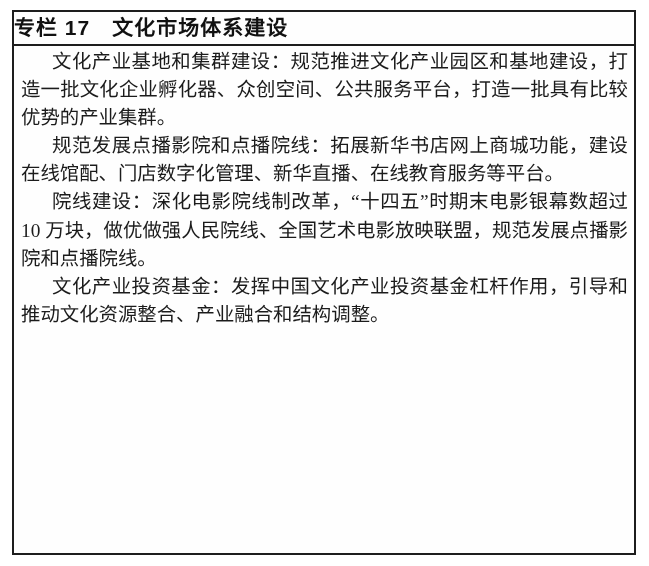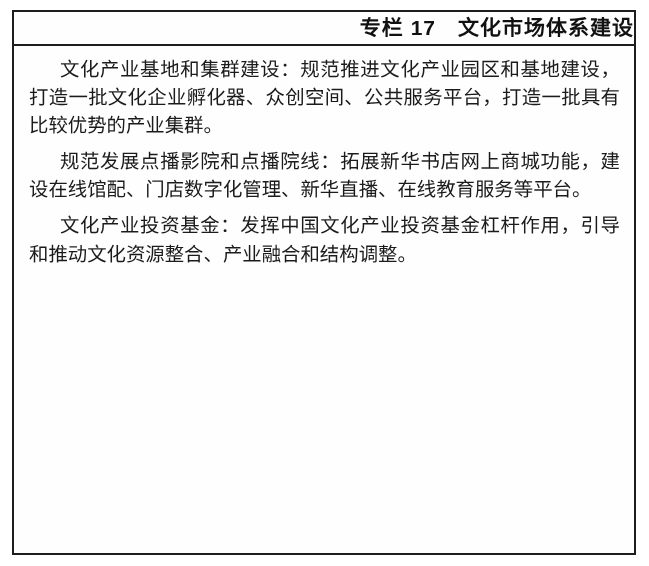--- a/index.html
+++ b/index.html
@@ -20,46 +20,47 @@
     top: 10px;
     width: 624px;
     height: 545px;
     border: 2px solid #1d1d1d;
     box-sizing: border-box;
     background: #fefefe;
   }
   .panel-title {
     height: 32px;
     line-height: 32px;
-    text-align: right;
+    text-align: left;
     font-family: "Liberation Sans", sans-serif;
     font-weight: bold;
     font-size: 21px;
     color: #111111;
     border-bottom: 2px solid #1d1d1d;
     letter-spacing: 1px;
     white-space: nowrap;
     overflow: hidden;
   }
   .panel-body {
     padding: 2px 6px 0 7px;
     color: #1b1b1b;
     font-size: 19.4px;
     line-height: 28.1px;
     text-align: justify;
     text-justify: inter-ideograph;
   }
   .panel-body p {
-    margin: 8px;
+    margin: 0;
     text-indent: 1.6em;
   }
 </style>
 </head>
 <body>
 
 <div class="panel">
   <div class="panel-title">专栏 17　文化市场体系建设</div>
   <div class="panel-body">
     <p>文化产业基地和集群建设：规范推进文化产业园区和基地建设，打造一批文化企业孵化器、众创空间、公共服务平台，打造一批具有比较优势的产业集群。</p>
     <p>规范发展点播影院和点播院线：拓展新华书店网上商城功能，建设在线馆配、门店数字化管理、新华直播、在线教育服务等平台。</p>
+    <p>院线建设：深化电影院线制改革，“十四五”时期末电影银幕数超过 10 万块，做优做强人民院线、全国艺术电影放映联盟，规范发展点播影院和点播院线。</p>
     <p>文化产业投资基金：发挥中国文化产业投资基金杠杆作用，引导和推动文化资源整合、产业融合和结构调整。</p>
   </div>
 </div>
 
 </body></html>

